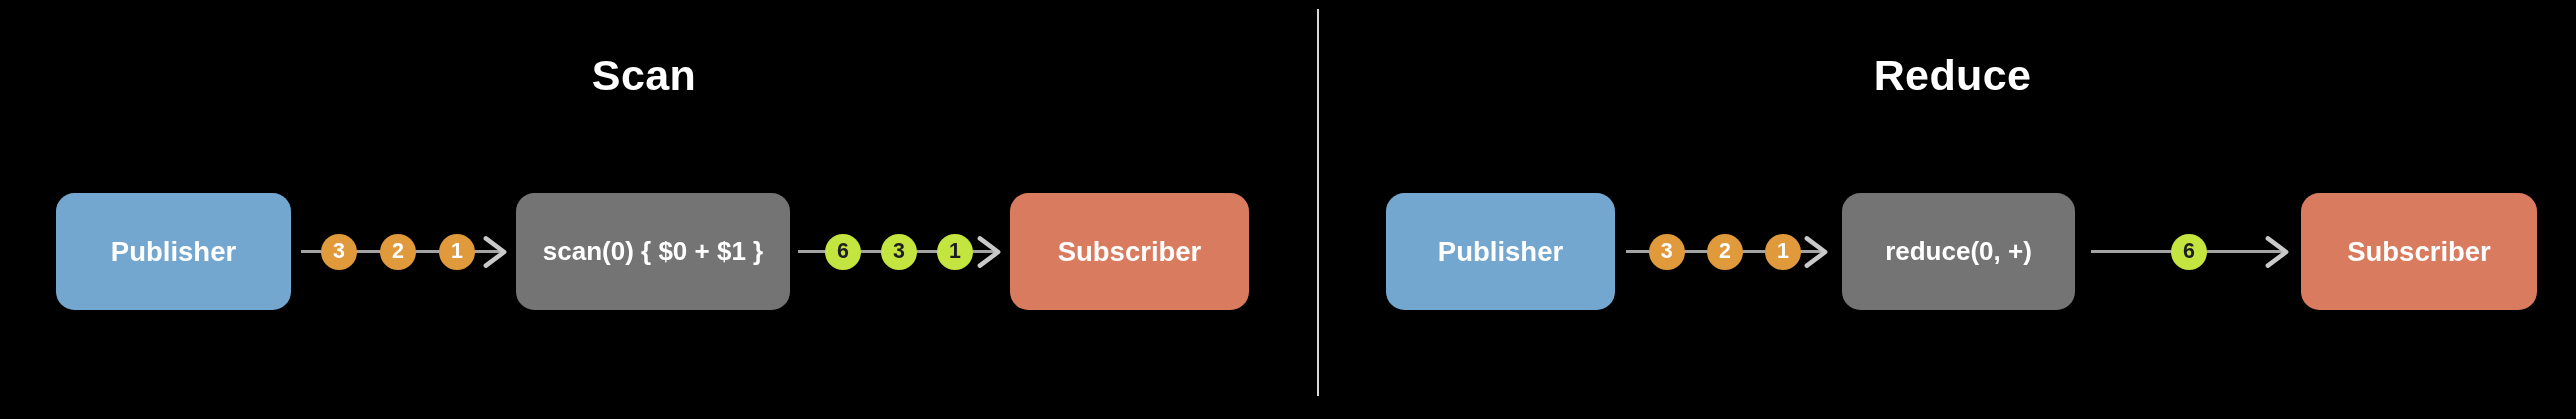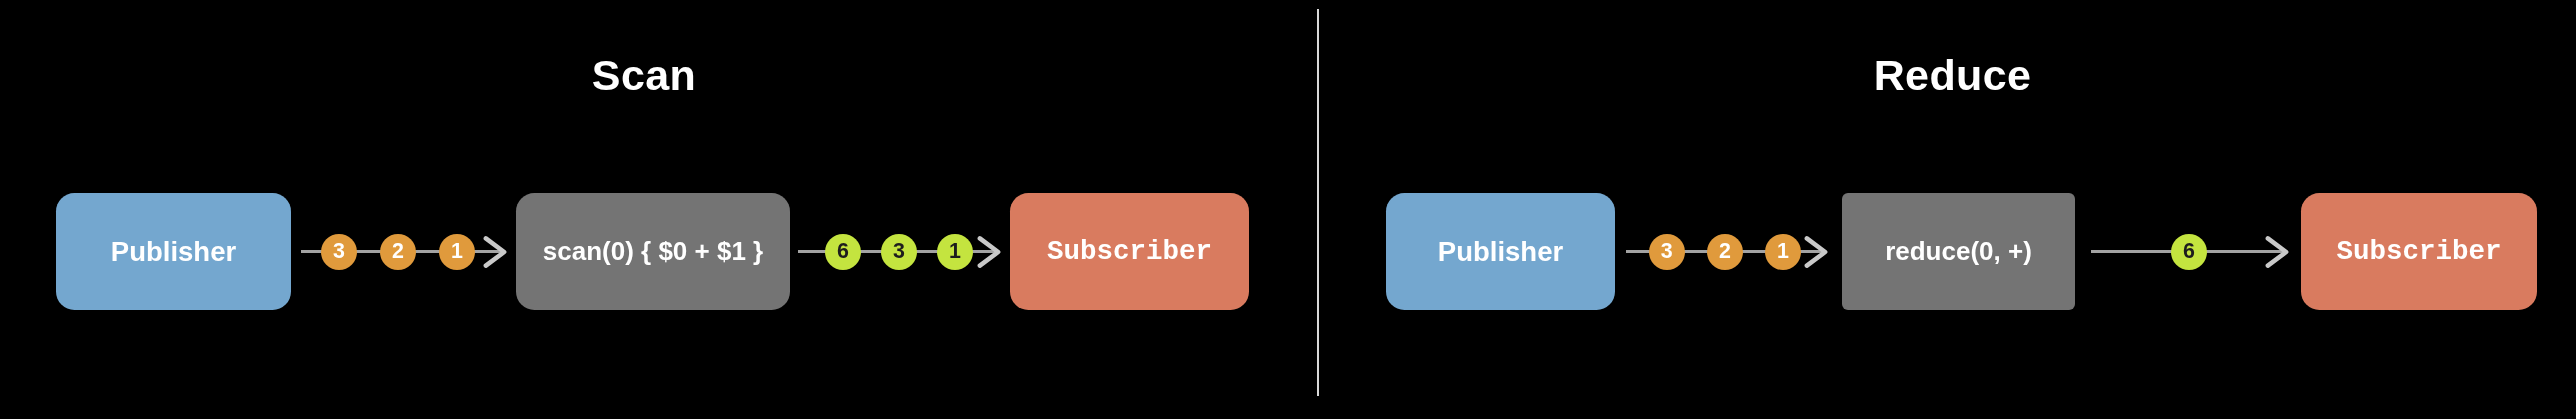--- a/index.html
+++ b/index.html
@@ -48,27 +48,27 @@
     display: flex;
     align-items: center;
     justify-content: center;
     color: #ffffff;
     font-size: 27.5px;
     font-weight: 700;
     text-align: center;
   }
   .publisher  { background: var(--publisher, #74A7CF); }
   .operator   { background: var(--operator, #747474); font-size: 26px; }
-  .subscriber { background: var(--subscriber, #D97B5F); font-family: Liberation Mono, monospace; }
+  .subscriber { background: var(--subscriber, #D97B5F); }
 
   #scan-publisher    { left: 56px;   width: 235px; }
   #scan-operator     { left: 516px;  width: 274px; }
   #scan-subscriber   { left: 1010px; width: 239px; }
   #reduce-publisher  { left: 67px;   width: 229px; }
-  #reduce-operator   { left: 523px;  width: 233px; border-radius: 6px; }
+  #reduce-operator   { left: 523px;  width: 233px; }
   #reduce-subscriber { left: 982px; width: 236px; }
 
   .stream {
     position: absolute;
     top: 193px;
     height: 117px;
   }
   #scan-stream-in    { left: 301px;  width: 207px; }
   #scan-stream-out   { left: 798px; width: 204px; }
   #reduce-stream-in  { left: 307px;  width: 203px; }

